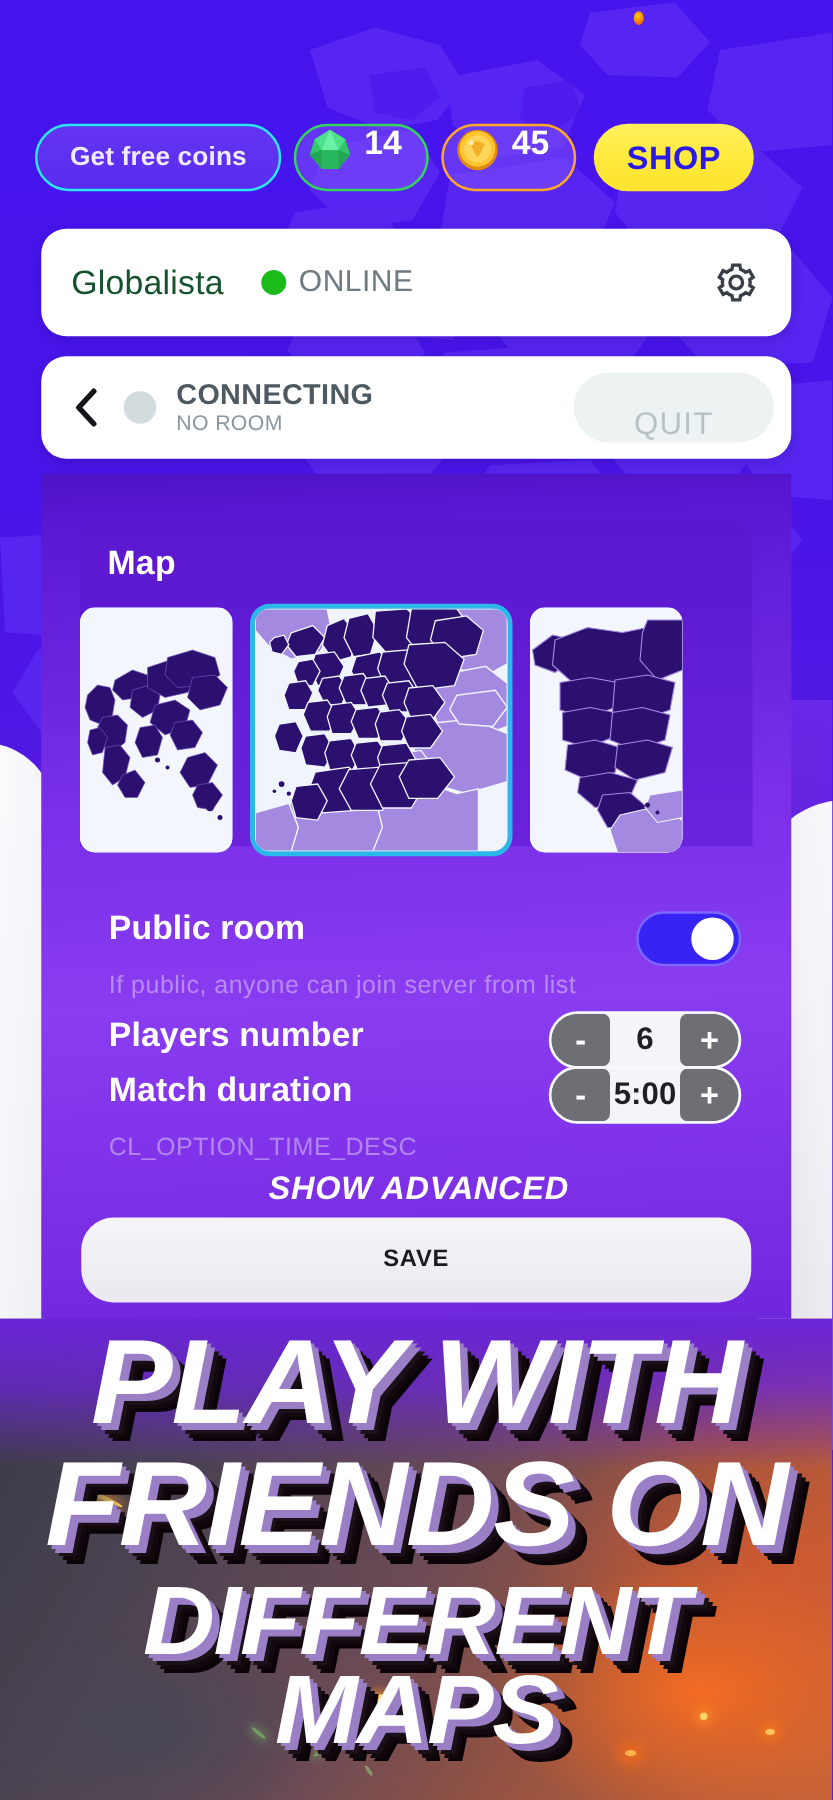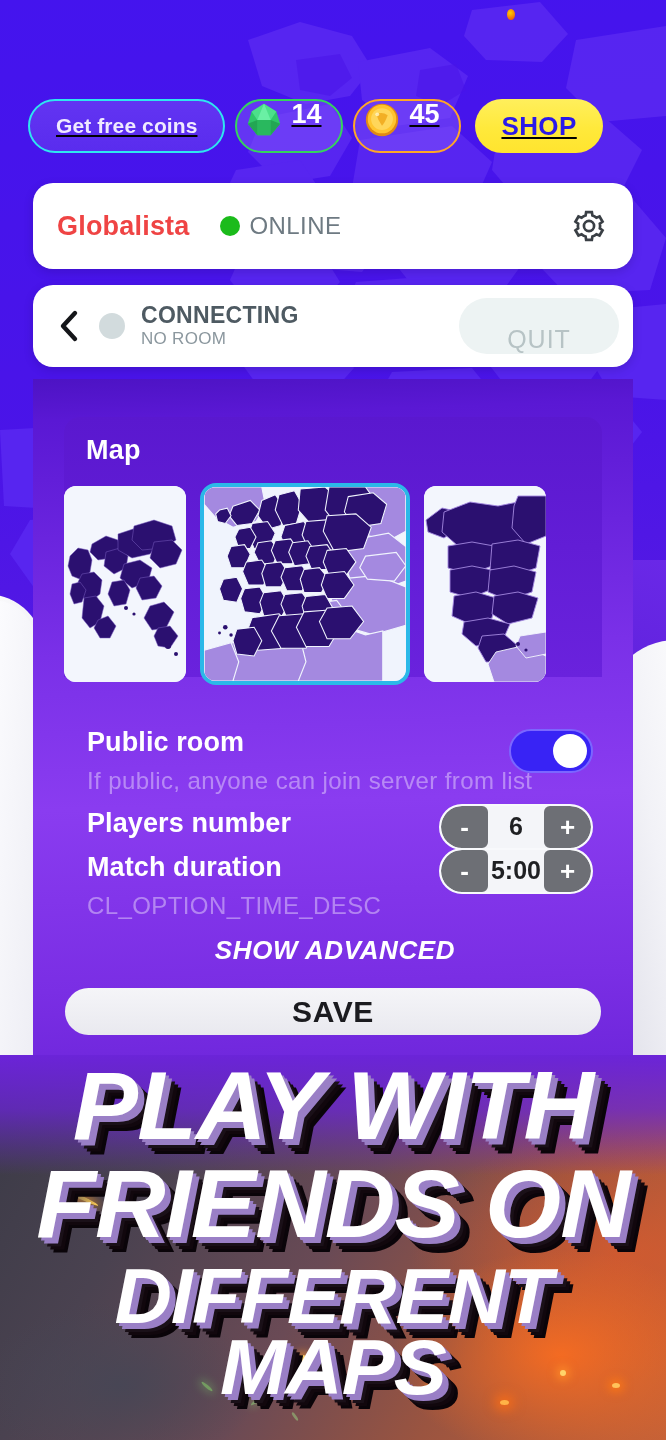--- a/index.html
+++ b/index.html
@@ -70,21 +70,20 @@
     background: linear-gradient(180deg, #6b24d8 0%, rgba(107,36,216,.75) 45%, rgba(90,40,110,0) 100%);
   }
   .spark { position:absolute; border-radius:50%; }
 
   
   .topbar {
     position: absolute; left: 0; top: 98px;
     width: 614px; height: 56px;
     display: flex; align-items: center; gap: 10px;
     padding: 0 28px;
-    text-decoration: underline;
   }
   .btn-freecoins {
     height: 54px; padding: 0 26px;
     display:flex; align-items:center; justify-content:center;
     border-radius: 27px;
     background: linear-gradient(180deg,#6234f2 0%, #5a2cee 100%);
     border: 2.5px solid #2ee6f0;
     color: #f0eaff; font-size: 21px; font-weight: 700;
     letter-spacing: .1px;
     white-space: nowrap;
@@ -113,21 +112,21 @@
   
   .profile-card {
     position: absolute; left: 33px; top: 183px;
     width: 600px; height: 86px;
     background: #ffffff;
     border-radius: 20px;
     display:flex; align-items:center;
     padding: 0 22px 0 24px;
     box-shadow: 0 3px 10px rgba(20,0,70,.18);
   }
-  .profile-name { font-size: 27px; font-weight: 700; color: #ef4444; letter-spacing:.2px; }
+  .profile-name { font-size: 27px; font-weight: 400; color: #14532d; letter-spacing:.2px; }
   .status-wrap { display:flex; align-items:center; gap: 10px; margin-left: 30px; }
   .status-dot { width: 20px; height: 20px; border-radius: 50%; background:#1bbb1b; flex:none; }
   .status-text { font-size: 24px; color:#6e7a82; letter-spacing:.4px; }
   .gear-btn { margin-left:auto; width: 44px; height: 44px; display:flex; align-items:center; justify-content:center; }
 
   
   .connect-card {
     position: absolute; left: 33px; top: 285px;
     width: 600px; height: 82px;
     background: #ffffff;
@@ -185,21 +184,21 @@
     border: 4px solid #2bb8e8;
     margin: 0 14px;
     background:#f0f4fd;
   }
   .map-thumb svg, .map-thumb.center svg { display:block; width:100%; height:100%; }
 
   
   .rows { position:absolute; left: 54px; top: 348px; width: 500px; }
   .setting-row { position:relative; margin-bottom: 4px; }
   .srow-label { color:#ffffff; font-size: 27px; font-weight: 700; letter-spacing:.1px; line-height: 1.18; }
-  .srow-desc { color: rgba(255,255,255,.40); font-size: 24px; letter-spacing:.4px; line-height:1.25; margin-top:7px;}
+  .srow-desc { color: rgba(255,255,255,.40); font-size: 20px; letter-spacing:.4px; line-height:1.25; margin-top:17px;}
 
   .toggle {
     position:absolute; right: -6px; top: 2px;
     width: 84px; height: 44px; border-radius: 22px;
     background:#3823f5; border: 2px solid #7b66ff;
     display:flex; align-items:center; justify-content:flex-end; padding: 0 4px;
   }
   .toggle .knob { width: 34px; height: 34px; border-radius:50%; background:#fff; }
 
   .stepper {
@@ -218,25 +217,25 @@
   .stepper .sbtn.minus { border-radius: 21px 6px 6px 21px; }
   .stepper .sbtn.plus  { border-radius: 6px 21px 21px 6px; }
   .stepper .sval { flex:1; text-align:center; color:#1f2023; font-size: 25px; font-weight:600; }
 
   .show-adv {
     position:absolute; left:0; top: 556px; width: 604px;
     text-align:center; color:#ffffff;
     font-size: 26px; font-weight:600; letter-spacing:.6px;font-style:italic;
   }
   .save-btn {
-    position:absolute; left: 32px; top: 609px;
-    width: 536px; height: 47px; border-radius: 26px;
+    position:absolute; left: 32px; top: 595px;
+    width: 536px; height: 68px; border-radius: 26px;
     background: linear-gradient(180deg,#f5f5f8 0%, #e9e9ef 100%);
     display:flex; align-items:center; justify-content:center;
-    color:#1b1b1f; font-size: 30px; font-weight:600; letter-spacing:.6px;
+    color:#1b1b1f; font-size: 19px; font-weight:600; letter-spacing:.6px;
   }
 
   
   .hero-text {
     position:absolute; left:0; top: 1062px; width: 666px;
     text-align:center;
     font-family: "Liberation Sans", sans-serif;
   }
   .hl {
     color:#ffffff;

